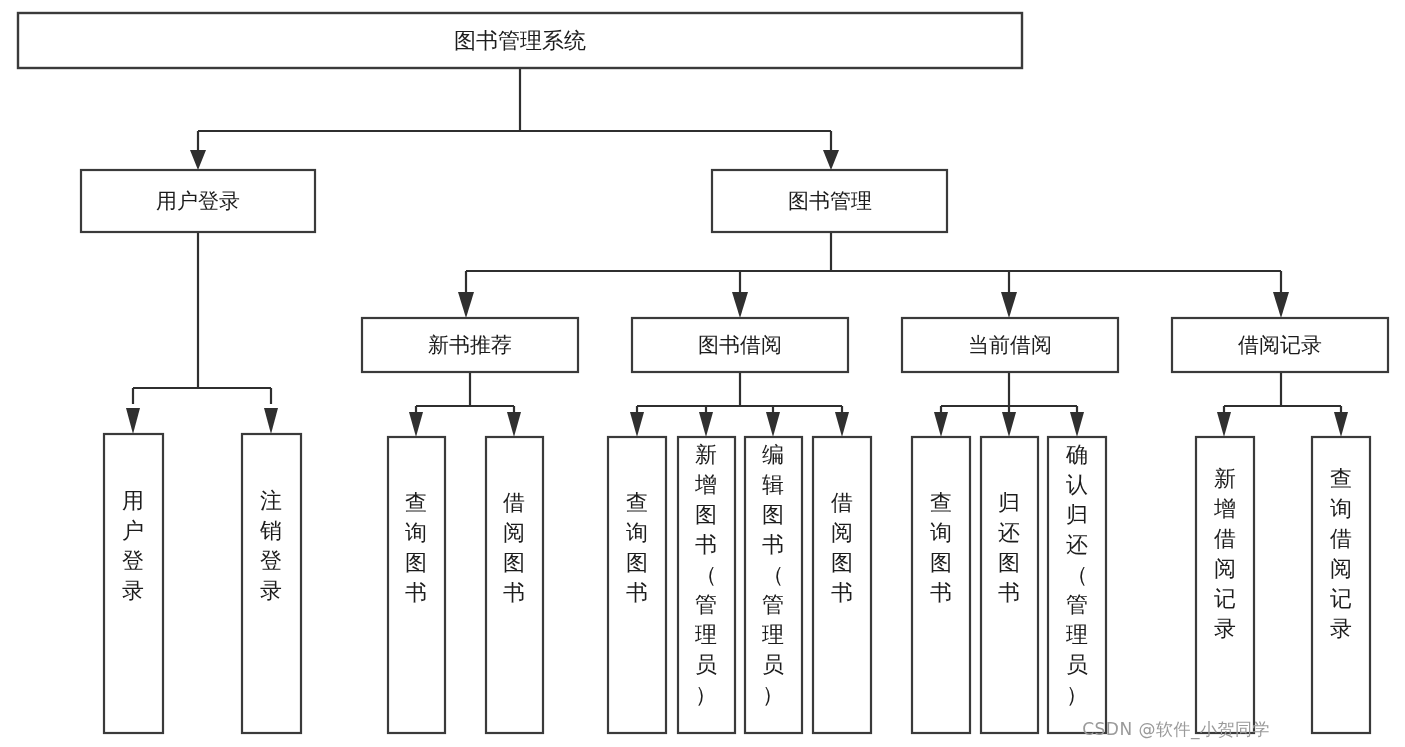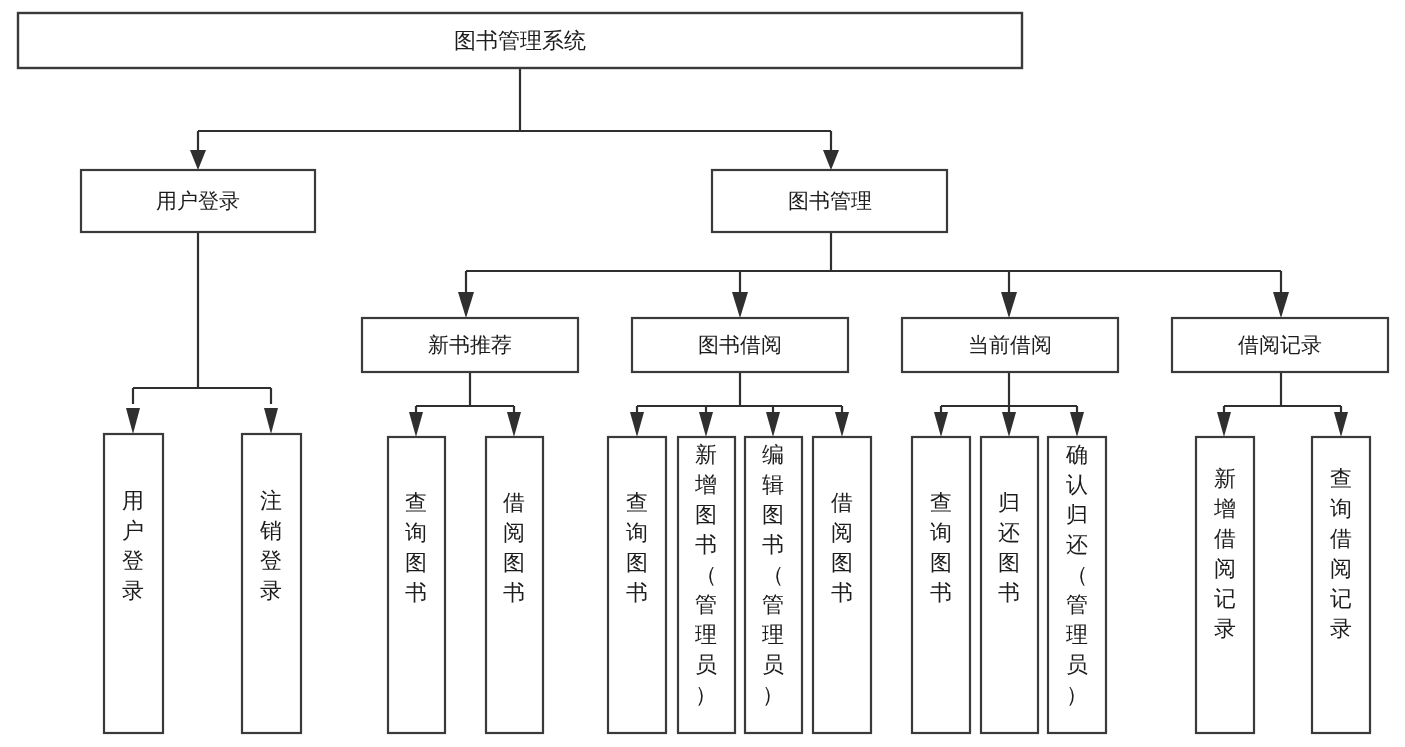--- a/index.html
+++ b/index.html
@@ -235,13 +235,14 @@
       <text class="leaf-label" x="1225" y="486"><tspan x="1225" dy="0">新</tspan><tspan x="1225" dy="30">增</tspan><tspan x="1225" dy="30">借</tspan><tspan x="1225" dy="30">阅</tspan><tspan x="1225" dy="30">记</tspan><tspan x="1225" dy="30">录</tspan></text>
     </g>
 
     <g>
       <rect class="node-rect" x="1312" y="437" width="58" height="296"></rect>
       <text class="leaf-label" x="1341" y="486"><tspan x="1341" dy="0">查</tspan><tspan x="1341" dy="30">询</tspan><tspan x="1341" dy="30">借</tspan><tspan x="1341" dy="30">阅</tspan><tspan x="1341" dy="30">记</tspan><tspan x="1341" dy="30">录</tspan></text>
     </g>
 
   </svg>
 
+  <div class="watermark">CSDN @软件_小贺同学</div>
 </div>
 
 </body></html>

